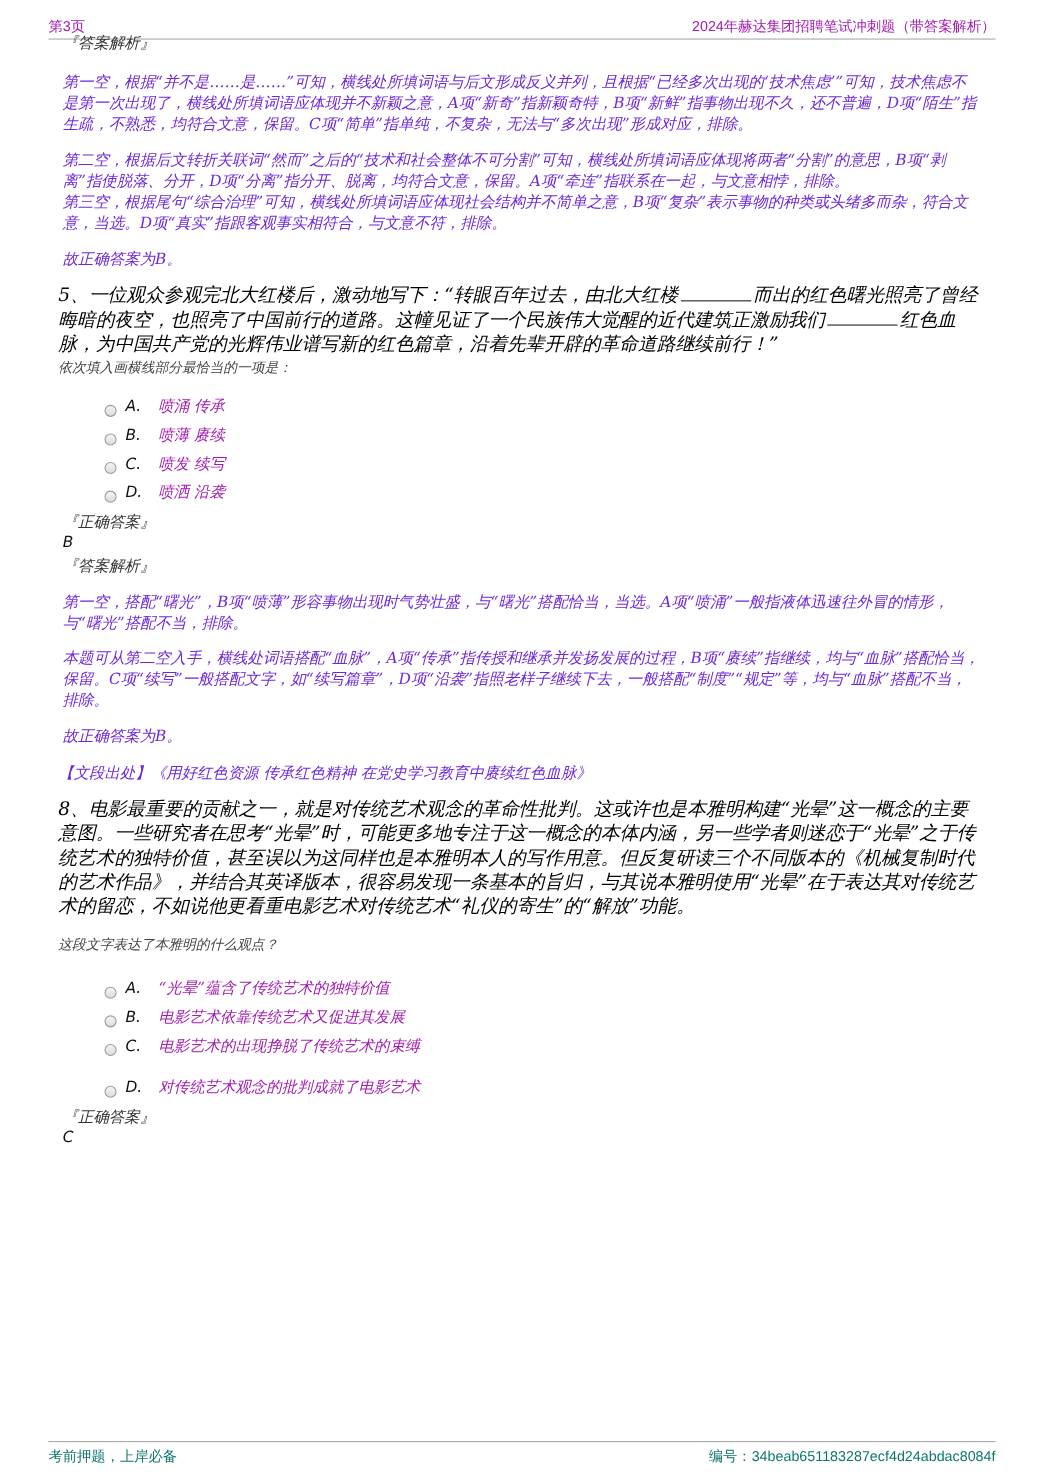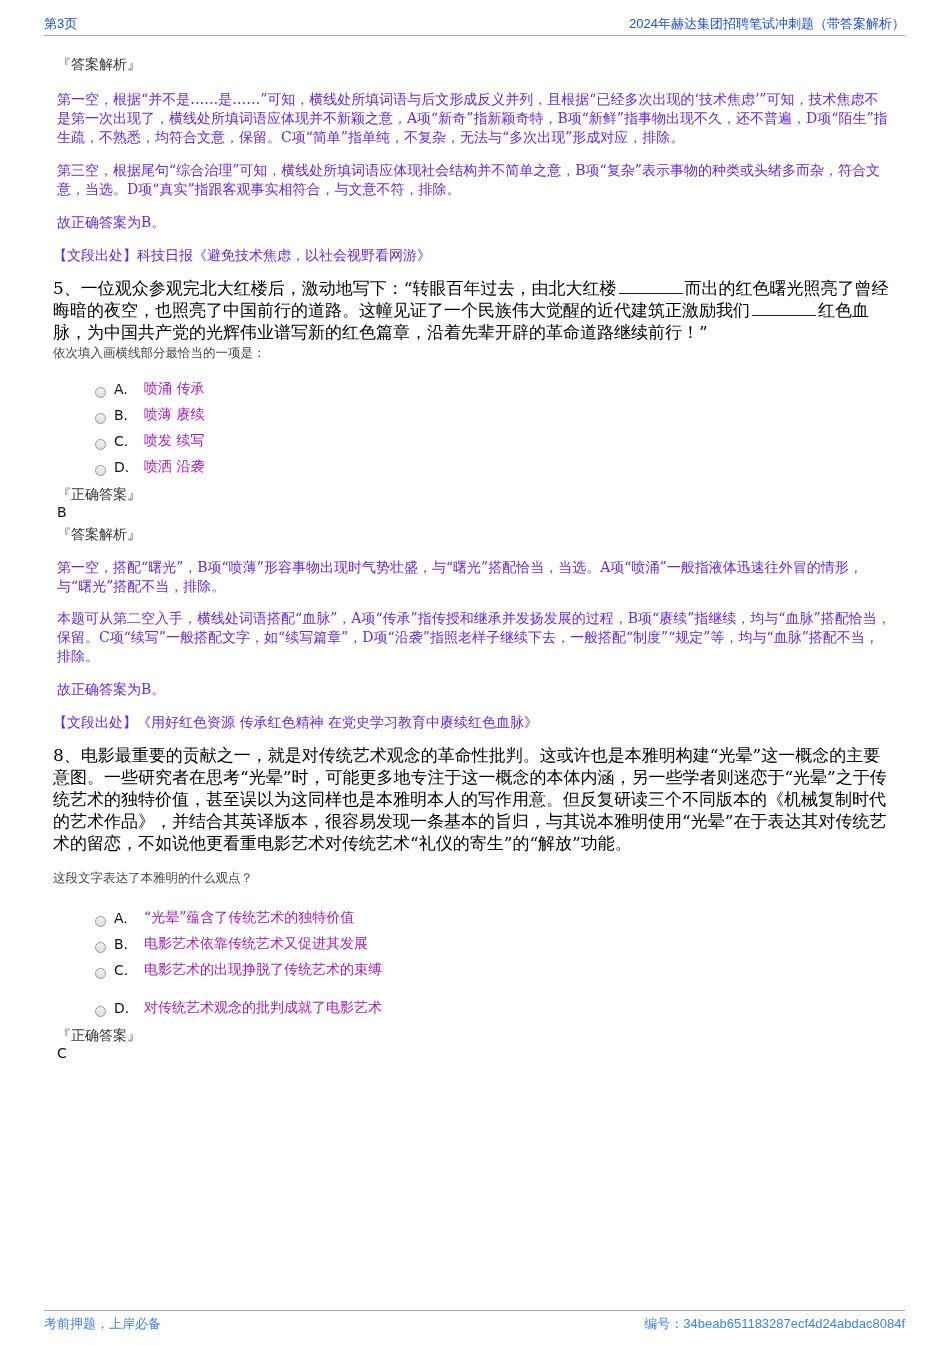--- a/index.html
+++ b/index.html
@@ -5,33 +5,33 @@
   html, body { margin: 0; padding: 0; background: #ffffff; }
   body {
     width: 950px; height: 1345px; position: relative; overflow: hidden;
     font-family: "DejaVu Serif", "Liberation Serif", serif;
     color: #333333;
   }
   .header {
     position: absolute; left: 44px; right: 45px; top: 13px; height: 20px;
     border-bottom: 1px solid #aaaaaa;
     font-family: "Liberation Sans", "DejaVu Sans", sans-serif;
-    font-size: 13px; color: #1d4ed8;
+    font-size: 13px; color: #a21caf;
     display: flex; justify-content: space-between; align-items: flex-end;
     padding-bottom: 2px;
   }
   .footer {
     position: absolute; left: 44px; right: 45px; top: 1310px;
     border-top: 1px solid #aaaaaa;
     font-family: "Liberation Sans", "DejaVu Sans", sans-serif;
-    font-size: 13px; color: #3b82f6;
+    font-size: 13px; color: #0f766e;
     display: flex; justify-content: space-between;
     padding-top: 4px;
   }
-  .content { position: absolute; left: 57px; top: 52px; width: 835px; }
+  .content { position: absolute; left: 57px; top: 28px; width: 835px; font-style: italic; }
   .bracket { font-size: 14px; color: #333; line-height: 20px; }
   .para {
     font-size: 14px; line-height: 19px; color: #6d28d9; margin: 0;
   }
   .q-stem { font-size: 17px; line-height: 22px; color: #000000; margin: 0; }
   .q-ask { font-size: 12.5px; color: #444; margin: 0; }
   .opt {
     display: flex; align-items: center; height: 26px;
     font-size: 14px; color: #333; padding-left: 38px;
   }
@@ -58,23 +58,23 @@
 
 <div class="header">
   <span>第3页</span>
   <span>2024年赫达集团招聘笔试冲刺题（带答案解析）</span>
 </div>
 
 <div class="content">
 
   <div class="bracket" style="margin-top:2px;">『答案解析』</div>
   <p class="para" style="margin-top:16px;">第一空，根据“并不是……是……”可知，横线处所填词语与后文形成反义并列，且根据“已经多次出现的‘技术焦虑’”可知，技术焦虑不是第一次出现了，横线处所填词语应体现并不新颖之意，A项“新奇”指新颖奇特，B项“新鲜”指事物出现不久，还不普遍，D项“陌生”指生疏，不熟悉，均符合文意，保留。C项“简单”指单纯，不复杂，无法与“多次出现”形成对应，排除。</p>
-  <p class="para" style="margin-top:14px;">第三空，根据尾句“综合治理”可知，横线处所填词语应体现社会结构并不简单之意，B项“复杂”表示事物的种类或头绪多而杂，符合文意，当选。D项“真实”指跟客观事实相符合，与文意不符，排除。</p>
+  <p class="para" style="margin-top:14px;">第二空，根据后文转折关联词“然而”之后的“技术和社会整体不可分割”可知，横线处所填词语应体现将两者“分割”的意思，B项“剥离”指使脱落、分开，D项“分离”指分开、脱离，均符合文意，保留。A项“牵连”指联系在一起，与文意相悖，排除。</p>
+  <p class="para" style="margin-top:0;">第三空，根据尾句“综合治理”可知，横线处所填词语应体现社会结构并不简单之意，B项“复杂”表示事物的种类或头绪多而杂，符合文意，当选。D项“真实”指跟客观事实相符合，与文意不符，排除。</p>
   <p class="para" style="margin-top:14px;">故正确答案为B。</p>
-  <p class="para" style="margin-top:14px; margin-left:-4px;">【文段出处】科技日报《避免技术焦虑，以社会视野看网游》</p>
 
   <p class="q-stem" style="margin-top:12px; margin-left:-4px;">
     <span>5、一位观众参观完北大红楼后，激动地写下：“转眼百年过去，由北大红楼</span><span class="blank"></span><span>而出的红色曙光照亮了曾经晦暗的夜空，也照亮了中国前行的道路。这幢见证了一个民族伟大觉醒的近代建筑正激励我们</span><span class="blank"></span><span>红色血脉，为中国共产党的光辉伟业谱写新的红色篇章，沿着先辈开辟的革命道路继续前行！”</span>
   </p>
   <p class="q-ask" style="margin-top:2px; margin-left:-4px;">依次填入画横线部分最恰当的一项是：</p>
 
   <div style="margin-top:14px;">
     <div class="opt">
       <span class="radio"></span>
       <span class="opt-letter">A.</span>

